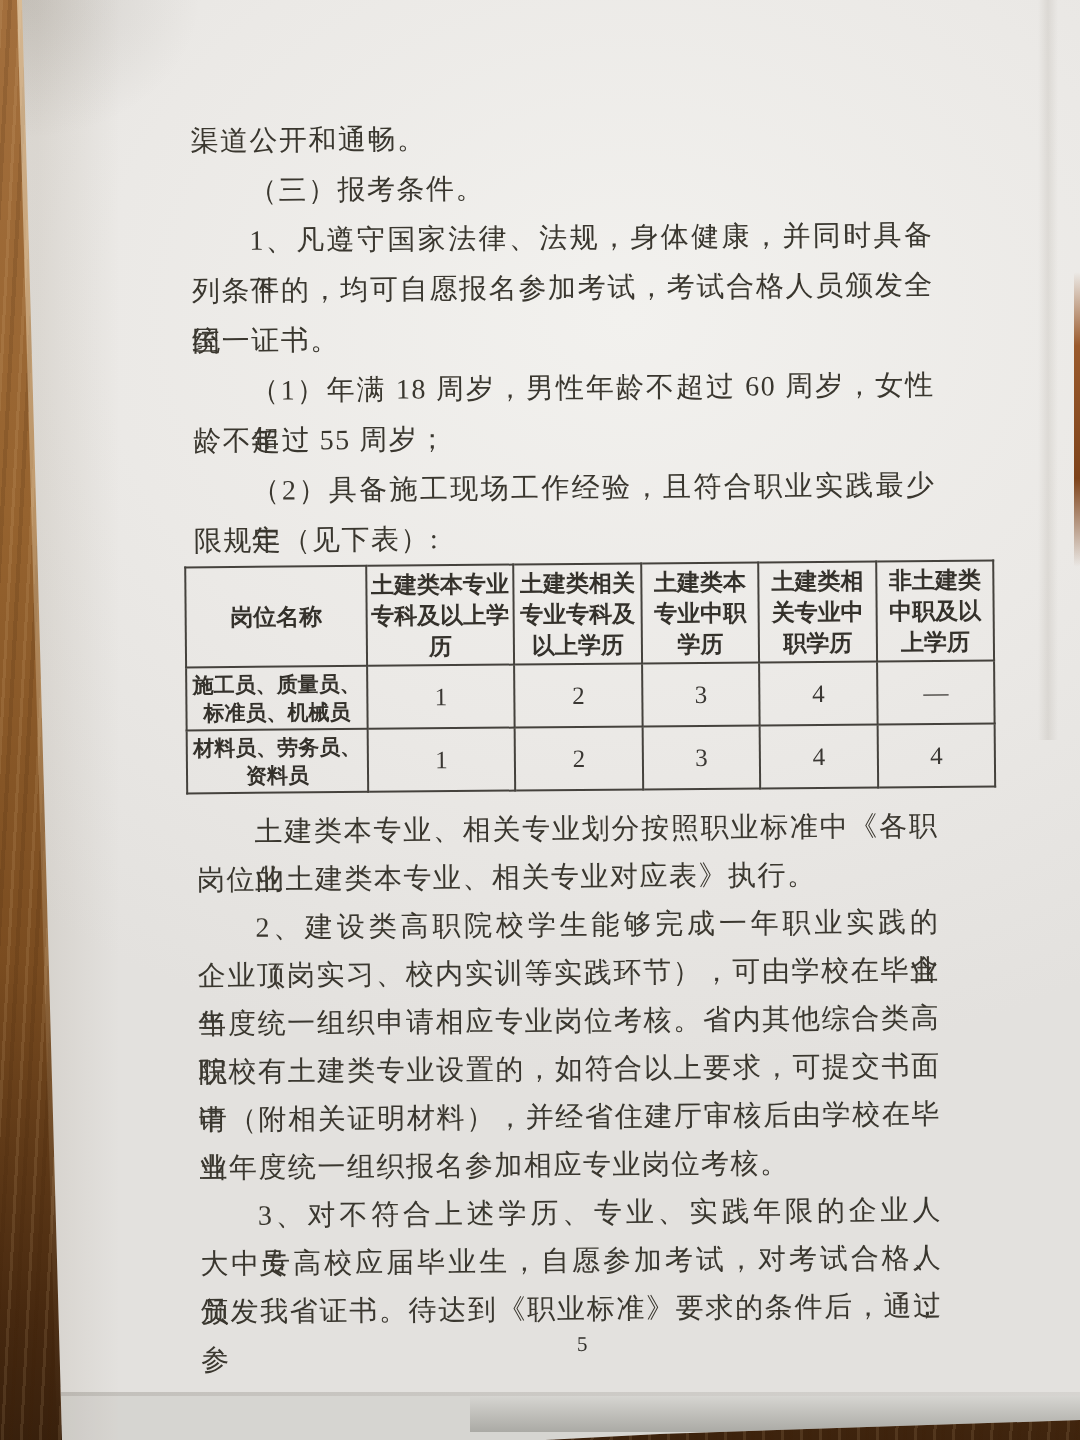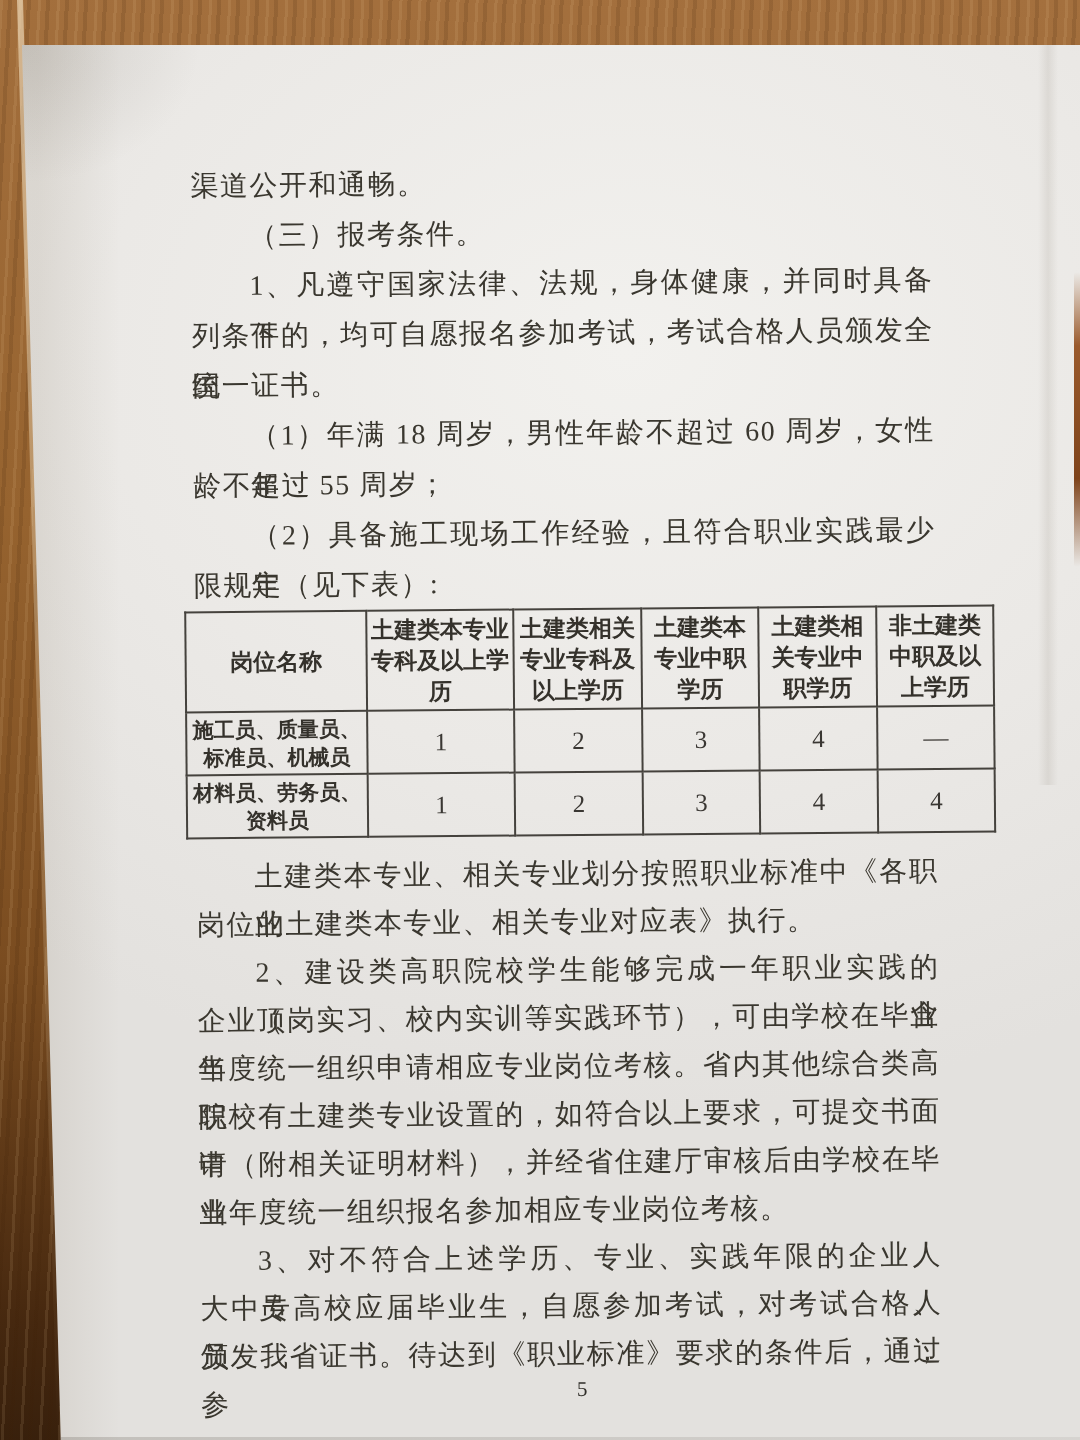--- a/index.html
+++ b/index.html
@@ -24,21 +24,20 @@
     transform:skewX(1.6deg);transform-origin:top left;
     background:linear-gradient(180deg,rgba(255,242,214,0.55),rgba(255,235,200,0.22) 55%,rgba(255,235,200,0));
   }
   
   .paper{
     position:absolute;inset:0;
     clip-path:polygon(22px 0,1080px 0,1080px 1420px,660px 1434px,545px 1440px,62px 1440px);
     background:
       linear-gradient(90deg,rgba(90,70,40,0.10) 0 38px,rgba(90,70,40,0) 120px),
       radial-gradient(ellipse 950px 760px at 58% 22%,#f2f1ee 0%,#ebe9e6 55%,#e3e1de 100%);
-    margin-top: 45px;
   }
   .corner-shade{
     position:absolute;left:22px;top:0;width:180px;height:140px;
     background:radial-gradient(ellipse at 0% 0%,rgba(80,70,55,0.15),rgba(0,0,0,0) 70%);
   }
   .crease-right{
     position:absolute;left:1038px;top:0;width:20px;height:740px;
     background:linear-gradient(90deg,rgba(0,0,0,0),rgba(120,110,95,0.13) 50%,rgba(0,0,0,0));
   }
   .fold-bottom{

